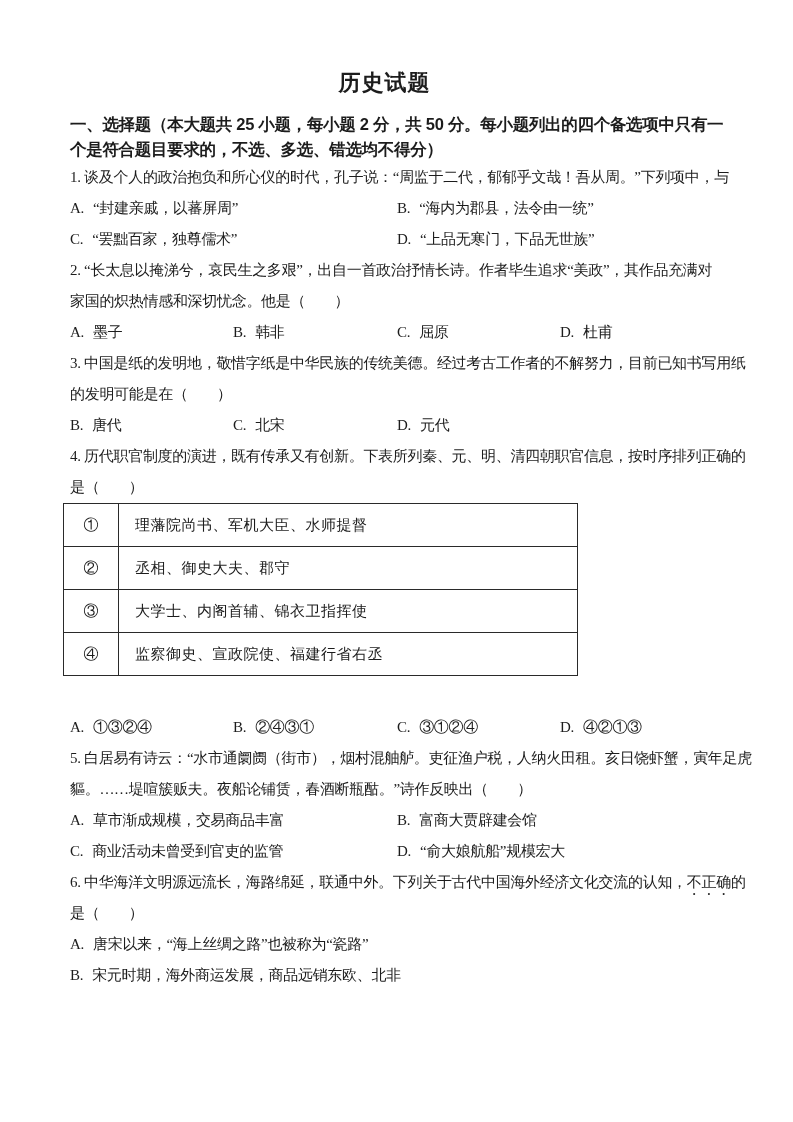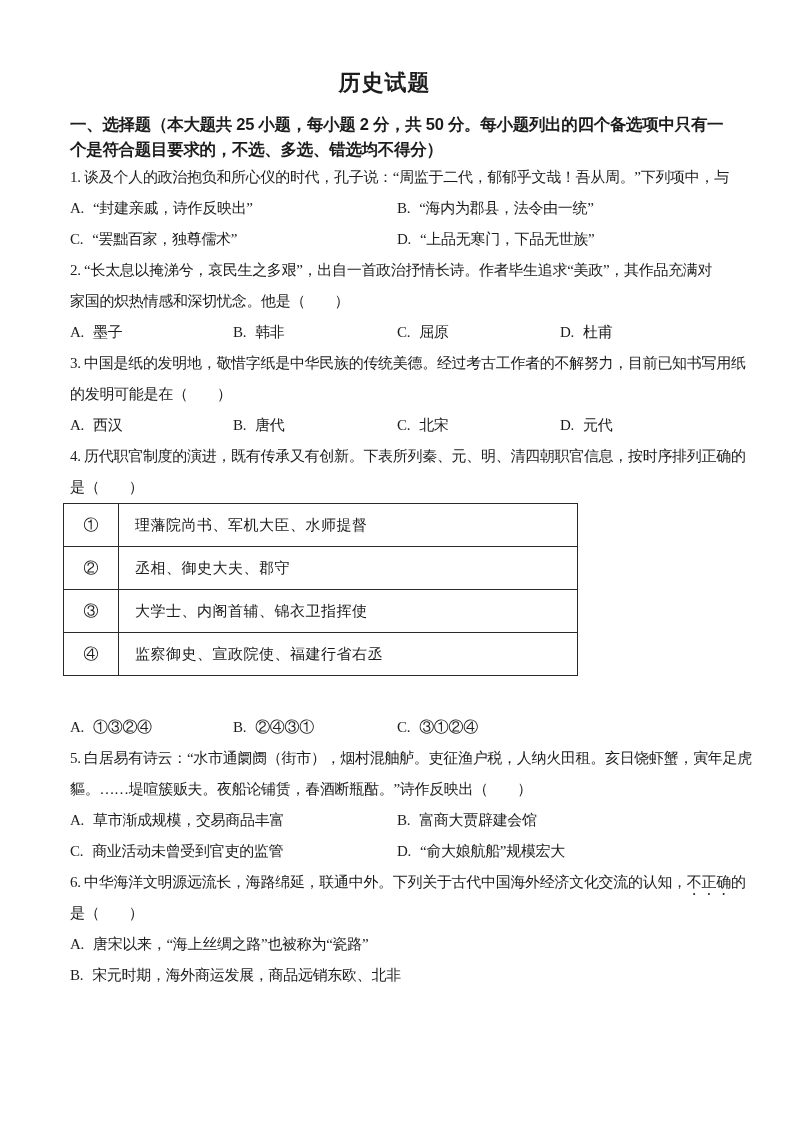--- a/index.html
+++ b/index.html
@@ -70,21 +70,21 @@
   <div class="intro">
     <div class="iline">一、选择题（本大题共 25 小题，每小题 2 分，共 50 分。每小题列出的四个备选项中只有一</div>
     <div class="iline">个是符合题目要求的，不选、多选、错选均不得分）</div>
   </div>
 
   <div>
 
     <div>
       <div class="bline">1. 谈及个人的政治抱负和所心仪的时代，孔子说：“周监于二代，郁郁乎文哉！吾从周。”下列项中，与</div>
       <div class="bline opts-2">
-        <span class="opt"><span class="olabel">A.</span><span>“封建亲戚，诗作反映出”</span></span>
+        <span class="opt"><span class="olabel">A.</span><span>“封建亲戚，以蕃屏周”</span></span>
         <span class="opt"><span class="olabel">B.</span><span>“海内为郡县，法令由一统”</span></span>
       </div>
       <div class="bline opts-2">
         <span class="opt"><span class="olabel">C.</span><span>“罢黜百家，独尊儒术”</span></span>
         <span class="opt"><span class="olabel">D.</span><span>“上品无寒门，下品无世族”</span></span>
       </div>
     </div>
 
     <div>
       <div class="bline">2. “长太息以掩涕兮，哀民生之多艰”，出自一首政治抒情长诗。作者毕生追求“美政”，其作品充满对</div>
@@ -94,21 +94,20 @@
         <span class="opt"><span class="olabel">B.</span><span>韩非</span></span>
         <span class="opt"><span class="olabel">C.</span><span>屈原</span></span>
         <span class="opt"><span class="olabel">D.</span><span>杜甫</span></span>
       </div>
     </div>
 
     <div>
       <div class="bline">3. 中国是纸的发明地，敬惜字纸是中华民族的传统美德。经过考古工作者的不解努力，目前已知书写用纸</div>
       <div class="bline">的发明可能是在（　　）</div>
       <div class="bline opts-4">
-        <span class="opt"><span class="olabel">A.</span><span>西汉</span></span>
         <span class="opt"><span class="olabel">B.</span><span>唐代</span></span>
         <span class="opt"><span class="olabel">C.</span><span>北宋</span></span>
         <span class="opt"><span class="olabel">D.</span><span>元代</span></span>
       </div>
     </div>
 
     <div>
       <div class="bline">4. 历代职官制度的演进，既有传承又有创新。下表所列秦、元、明、清四朝职官信息，按时序排列正确的</div>
       <div class="bline">是（　　）</div>
 
@@ -130,20 +129,21 @@
             <td class="num">④</td>
             <td class="txt">监察御史、宣政院使、福建行省右丞</td>
           </tr>
         </tbody>
       </table>
 
       <div class="bline opts-4 after-table">
         <span class="opt"><span class="olabel">A.</span><span>①③②④</span></span>
         <span class="opt"><span class="olabel">B.</span><span>②④③①</span></span>
         <span class="opt"><span class="olabel">C.</span><span>③①②④</span></span>
+        <span class="opt"><span class="olabel">D.</span><span>④②①③</span></span>
       </div>
     </div>
 
     <div>
       <div class="bline">5. 白居易有诗云：“水市通阛阓（街市），烟村混舳舻。吏征渔户税，人纳火田租。亥日饶虾蟹，寅年足虎</div>
       <div class="bline">貙。……堤喧簇贩夫。夜船论铺赁，春酒断瓶酤。”诗作反映出（　　）</div>
       <div class="bline opts-2">
         <span class="opt"><span class="olabel">A.</span><span>草市渐成规模，交易商品丰富</span></span>
         <span class="opt"><span class="olabel">B.</span><span>富商大贾辟建会馆</span></span>
       </div>

